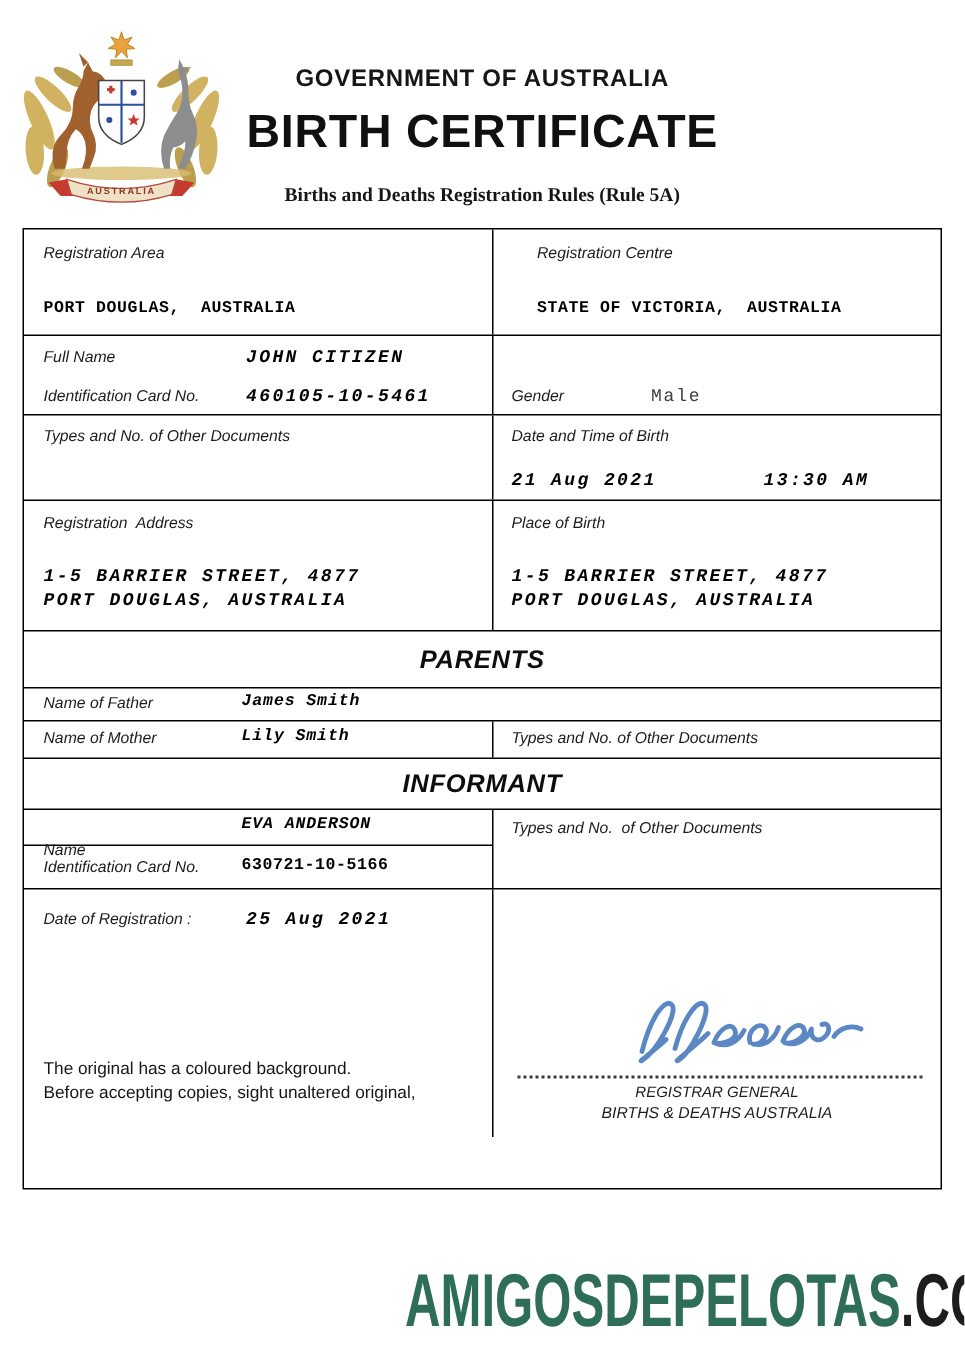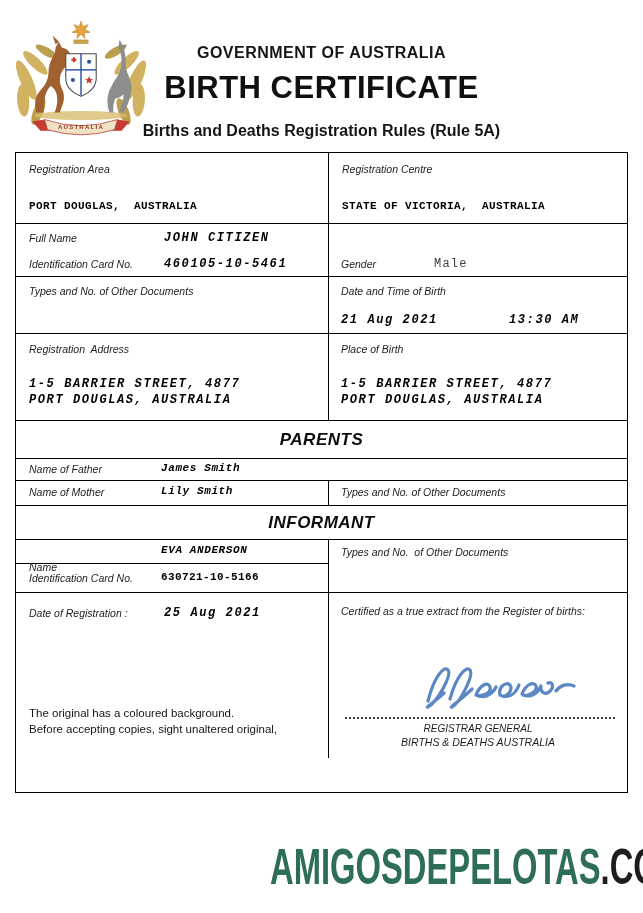--- a/index.html
+++ b/index.html
@@ -10,27 +10,27 @@
     overflow:hidden; margin:0 auto;
   }
 
   
   .crest { position:absolute; left:10px; top:16px; width:142px; height:126px; }
   .hd-gov   { position:absolute; left:0; right:0; top:44px;  text-align:center;
               font-weight:bold; font-size:16px; letter-spacing:.5px; color:#161616; }
   .hd-title { position:absolute; left:0; right:0; top:70px;  text-align:center;
               font-weight:bold; font-size:31px; letter-spacing:.5px; color:#101010; }
   .hd-sub   { position:absolute; left:0; right:0; top:122px; text-align:center;
-              font-weight:bold; font-size:16px; color:#161616; }
+              font-weight:bold; font-size:13px; color:#161616;font-family:Liberation Serif, serif; }
 
   
   .tbl { position:absolute; left:15px; top:152px; width:613px; height:641px;
          border:1px solid #000; background:#fff; }
   .row { position:relative; display:flex; border-top:1px solid #000; }
-  .row:first-child { border-top:none; }
+  .row:first-child { border-top:none;gap:16px; }
   .cl { position:relative; width:313px; border-right:1px solid #000; }
   .cr { position:relative; flex:1; }
   .full { position:relative; width:100%; }
 
   .h70{height:70px}.h36{height:36px}.h53{height:53px}.h57{height:57px}
   .h87{height:87px}.h38{height:38px}.h22{height:22px}.h25{height:25px}
   .h34{height:34px}.h166{height:166px}
 
   .hdr { display:flex; align-items:center; justify-content:center;
          font-style:italic; font-weight:bold; font-size:17px; letter-spacing:.5px; color:#0d0d0d; }
@@ -204,21 +204,20 @@
     <div class="row h166">
       <div class="cl">
         <span class="lb" style="left:13px;top:14px">Date of Registration :</span>
         <span class="v vlg" style="left:148px;top:13px">25 Aug 2021</span>
         <div class="notice">
           <div>The original has a coloured background.</div>
           <div>Before accepting copies, sight unaltered original,</div>
         </div>
       </div>
       <div class="cr">
-        <span class="lb" style="left:12px;top:12px">Certified as a true extract from the Register of births:</span>
         <svg class="sig" viewBox="0 0 175 54" aria-hidden="true">
           <path d="M14 44 C20 20 30 8 34 13 C38 18 24 44 14 50 C10 52 24 42 30 36
                    M36 42 C42 20 52 8 56 13 C60 18 46 46 38 50 C34 52 50 40 58 32
                    M62 38 C66 28 74 24 76 30 C78 36 68 40 62 38 C70 42 78 38 82 30
                    M86 38 C84 30 92 24 96 28 C99 32 94 40 88 39 C96 41 102 36 105 28
                    M108 37 C112 27 120 24 122 29 C124 34 114 40 109 38 C117 41 124 36 127 29
                    C126 36 132 39 137 33 C140 29 138 24 134 26
                    M142 34 C146 28 154 26 160 29" fill="none" stroke="#5b87c5" stroke-width="3.2" stroke-linecap="round" stroke-linejoin="round"></path>
         </svg>
         <div class="dotline"></div>

